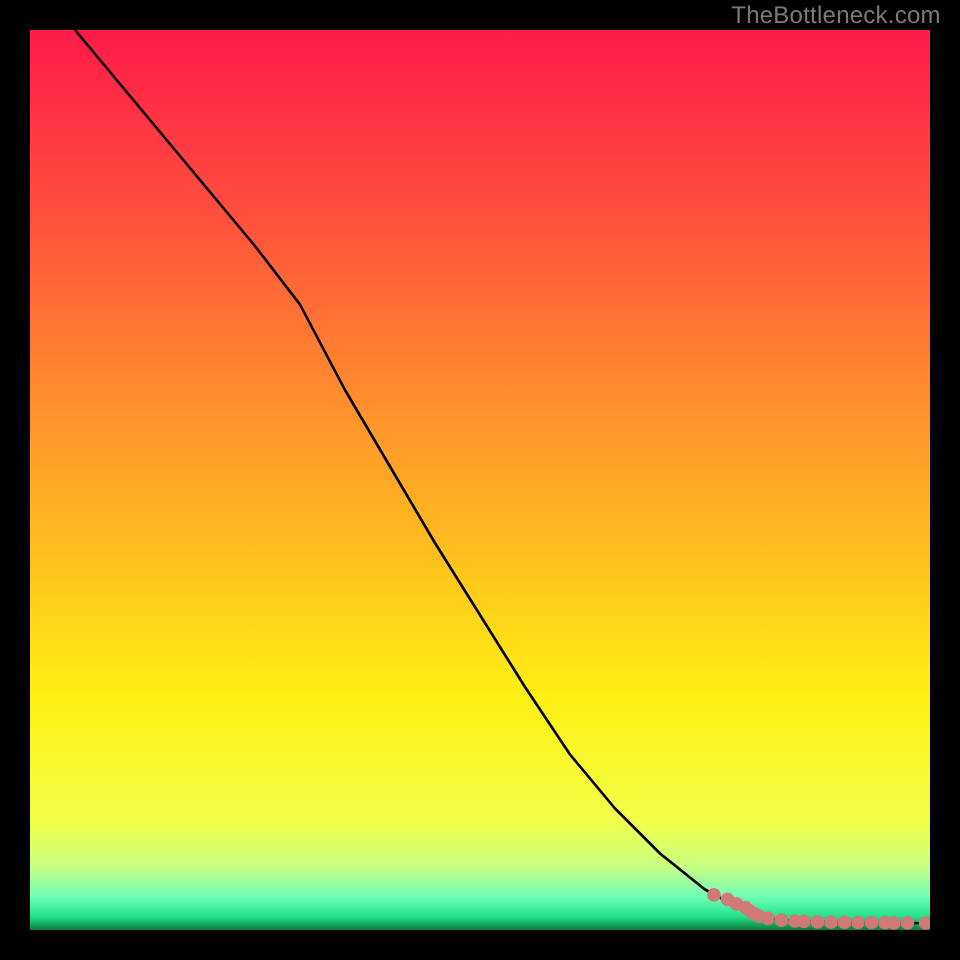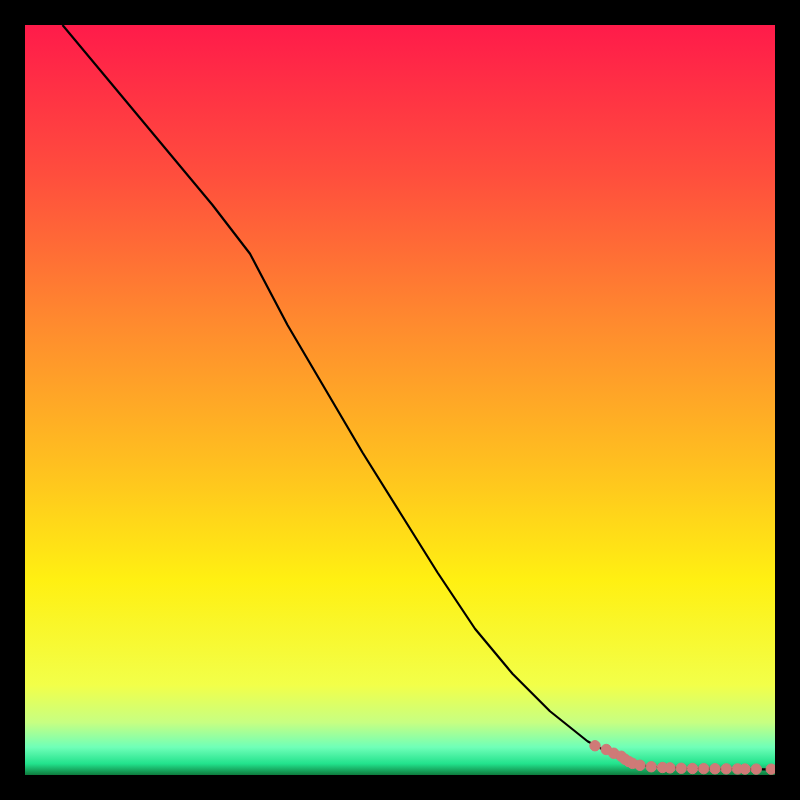--- a/index.html
+++ b/index.html
@@ -37,20 +37,21 @@
     font-size: 20px;
     font-weight: 500;
     letter-spacing: 0.2px;
     user-select: none;
   }
 </style>
 </head>
 <body>
 
 <div class="stage">
+  <div class="watermark">TheBottleneck.com</div>
 
   <div class="plot">
     <svg id="chart-svg" viewBox="0 0 750 750" preserveAspectRatio="none">
       <defs>
         <linearGradient id="bg-grad" x1="0" y1="0" x2="0" y2="1">
             <stop offset="0.00%" stop-color="#ff1b4a"></stop>
             <stop offset="20.00%" stop-color="#ff4e3d"></stop>
             <stop offset="40.00%" stop-color="#ff8b2e"></stop>
             <stop offset="58.00%" stop-color="#ffbe20"></stop>
             <stop offset="74.00%" stop-color="#fff012"></stop>

